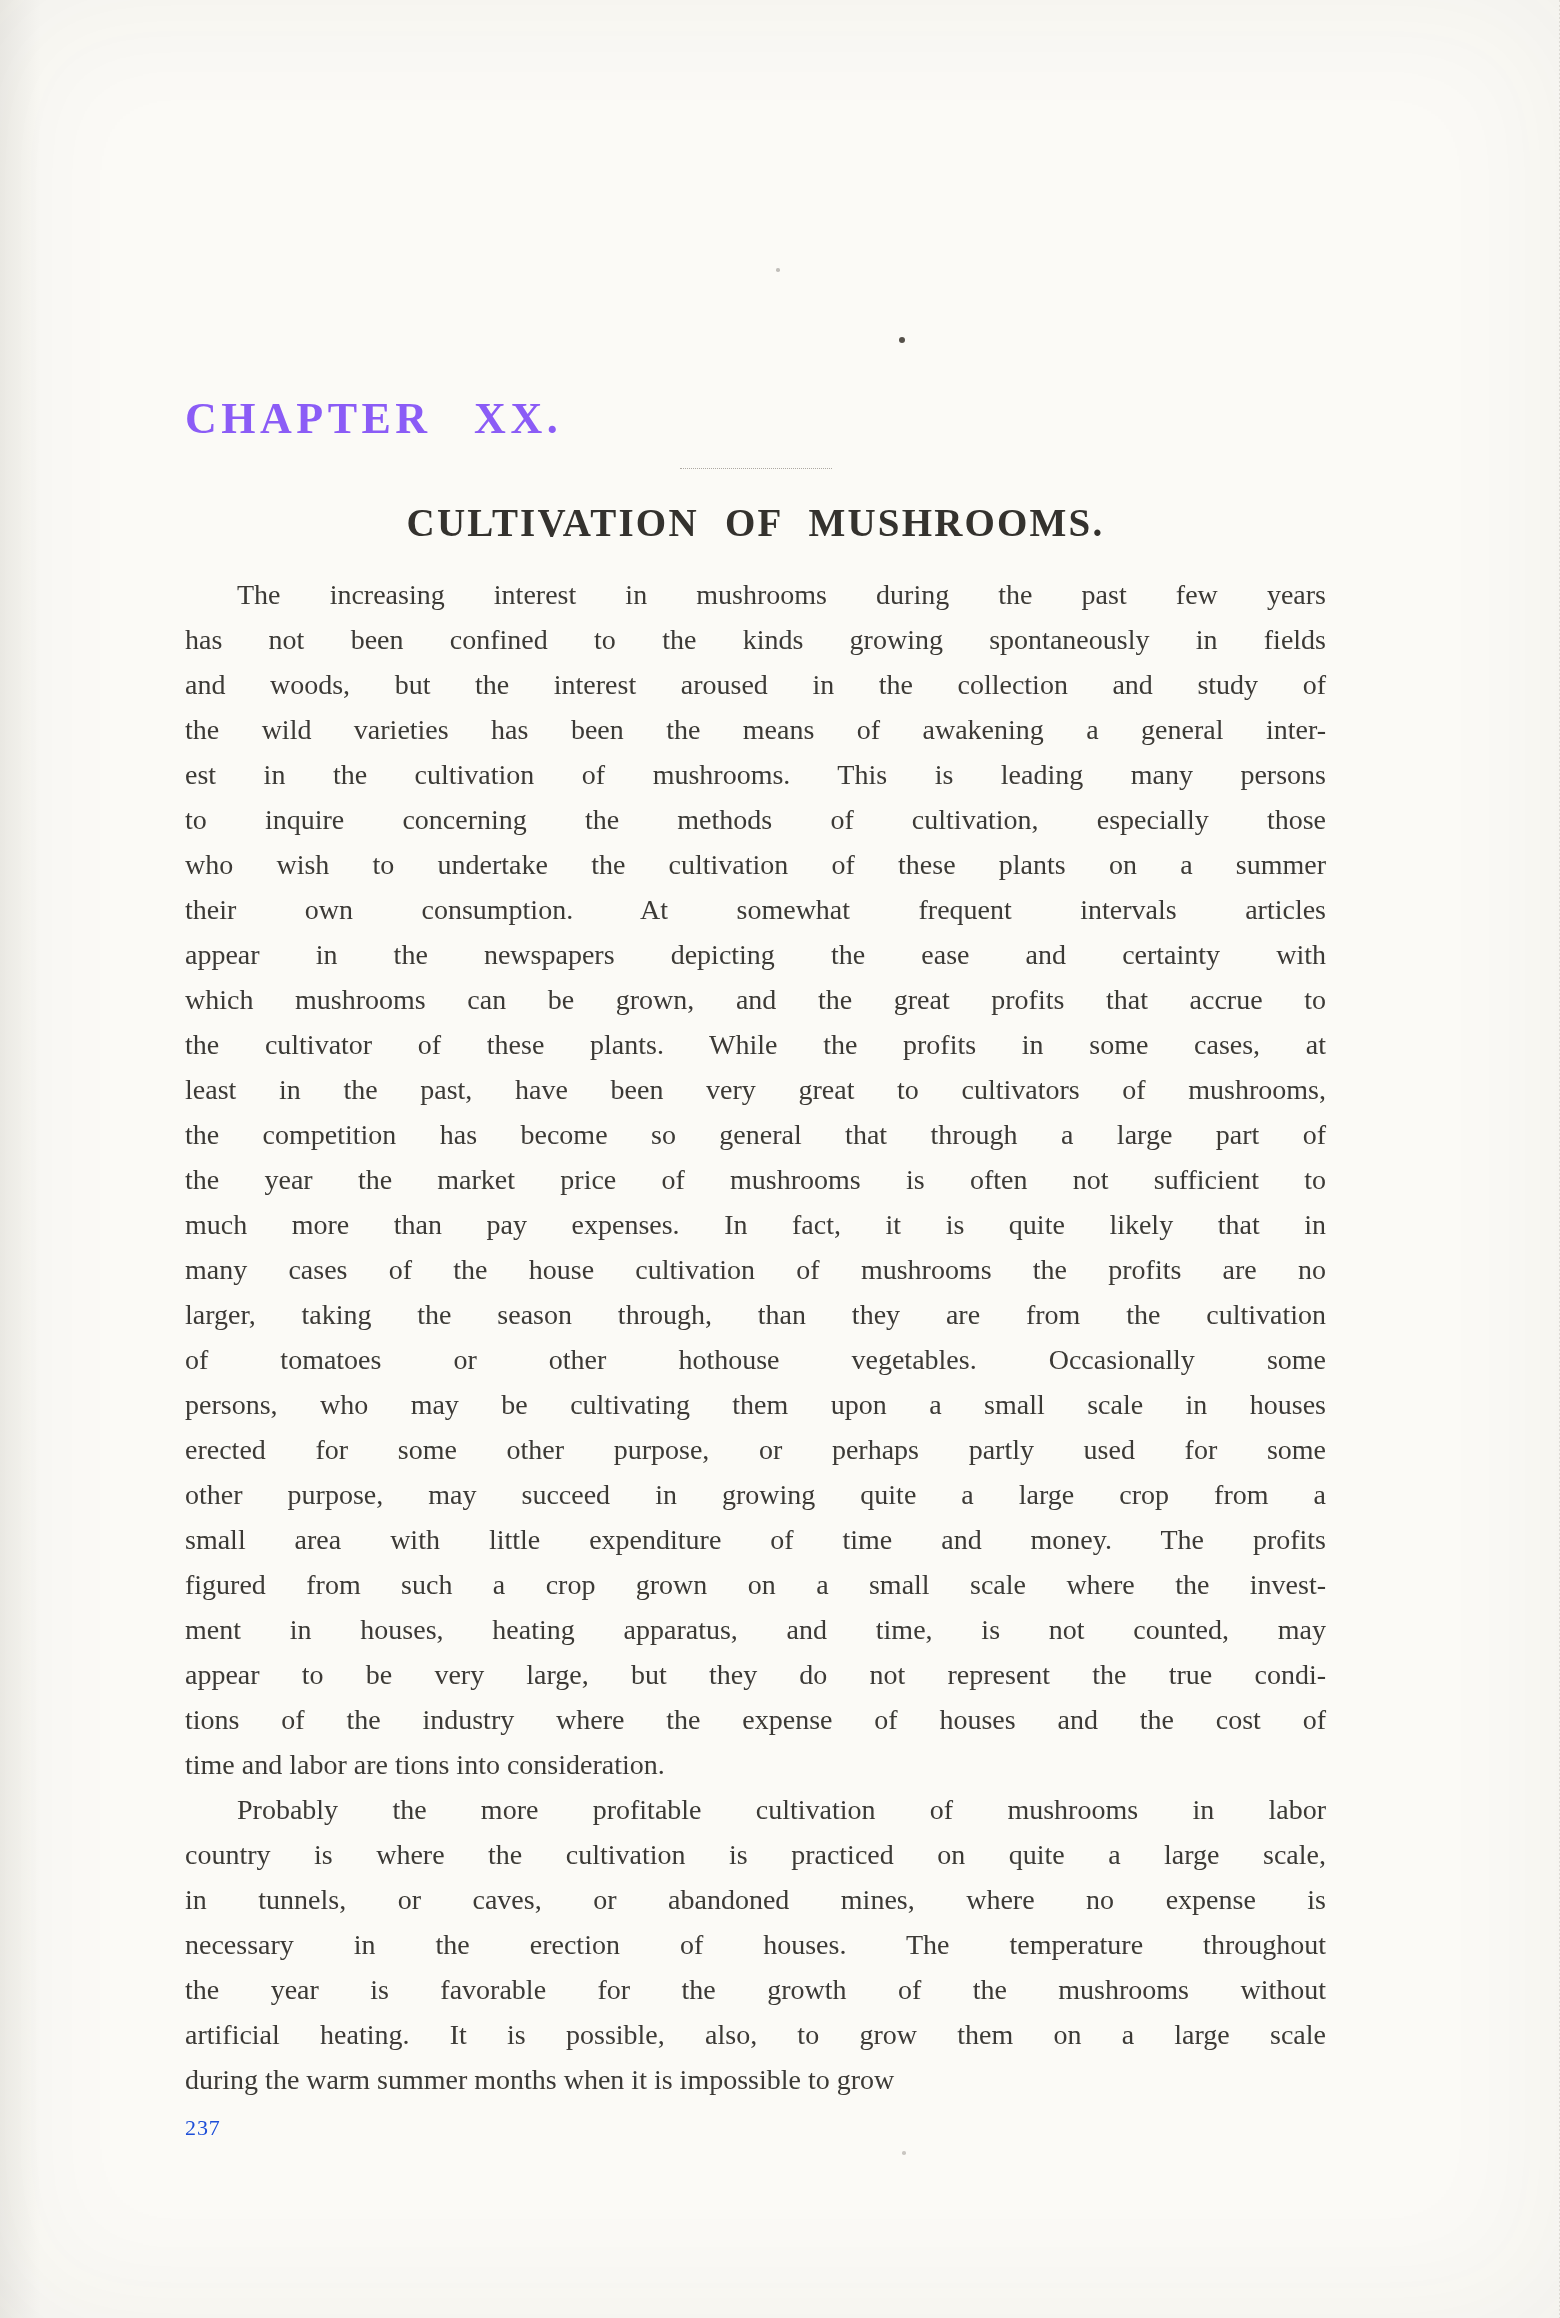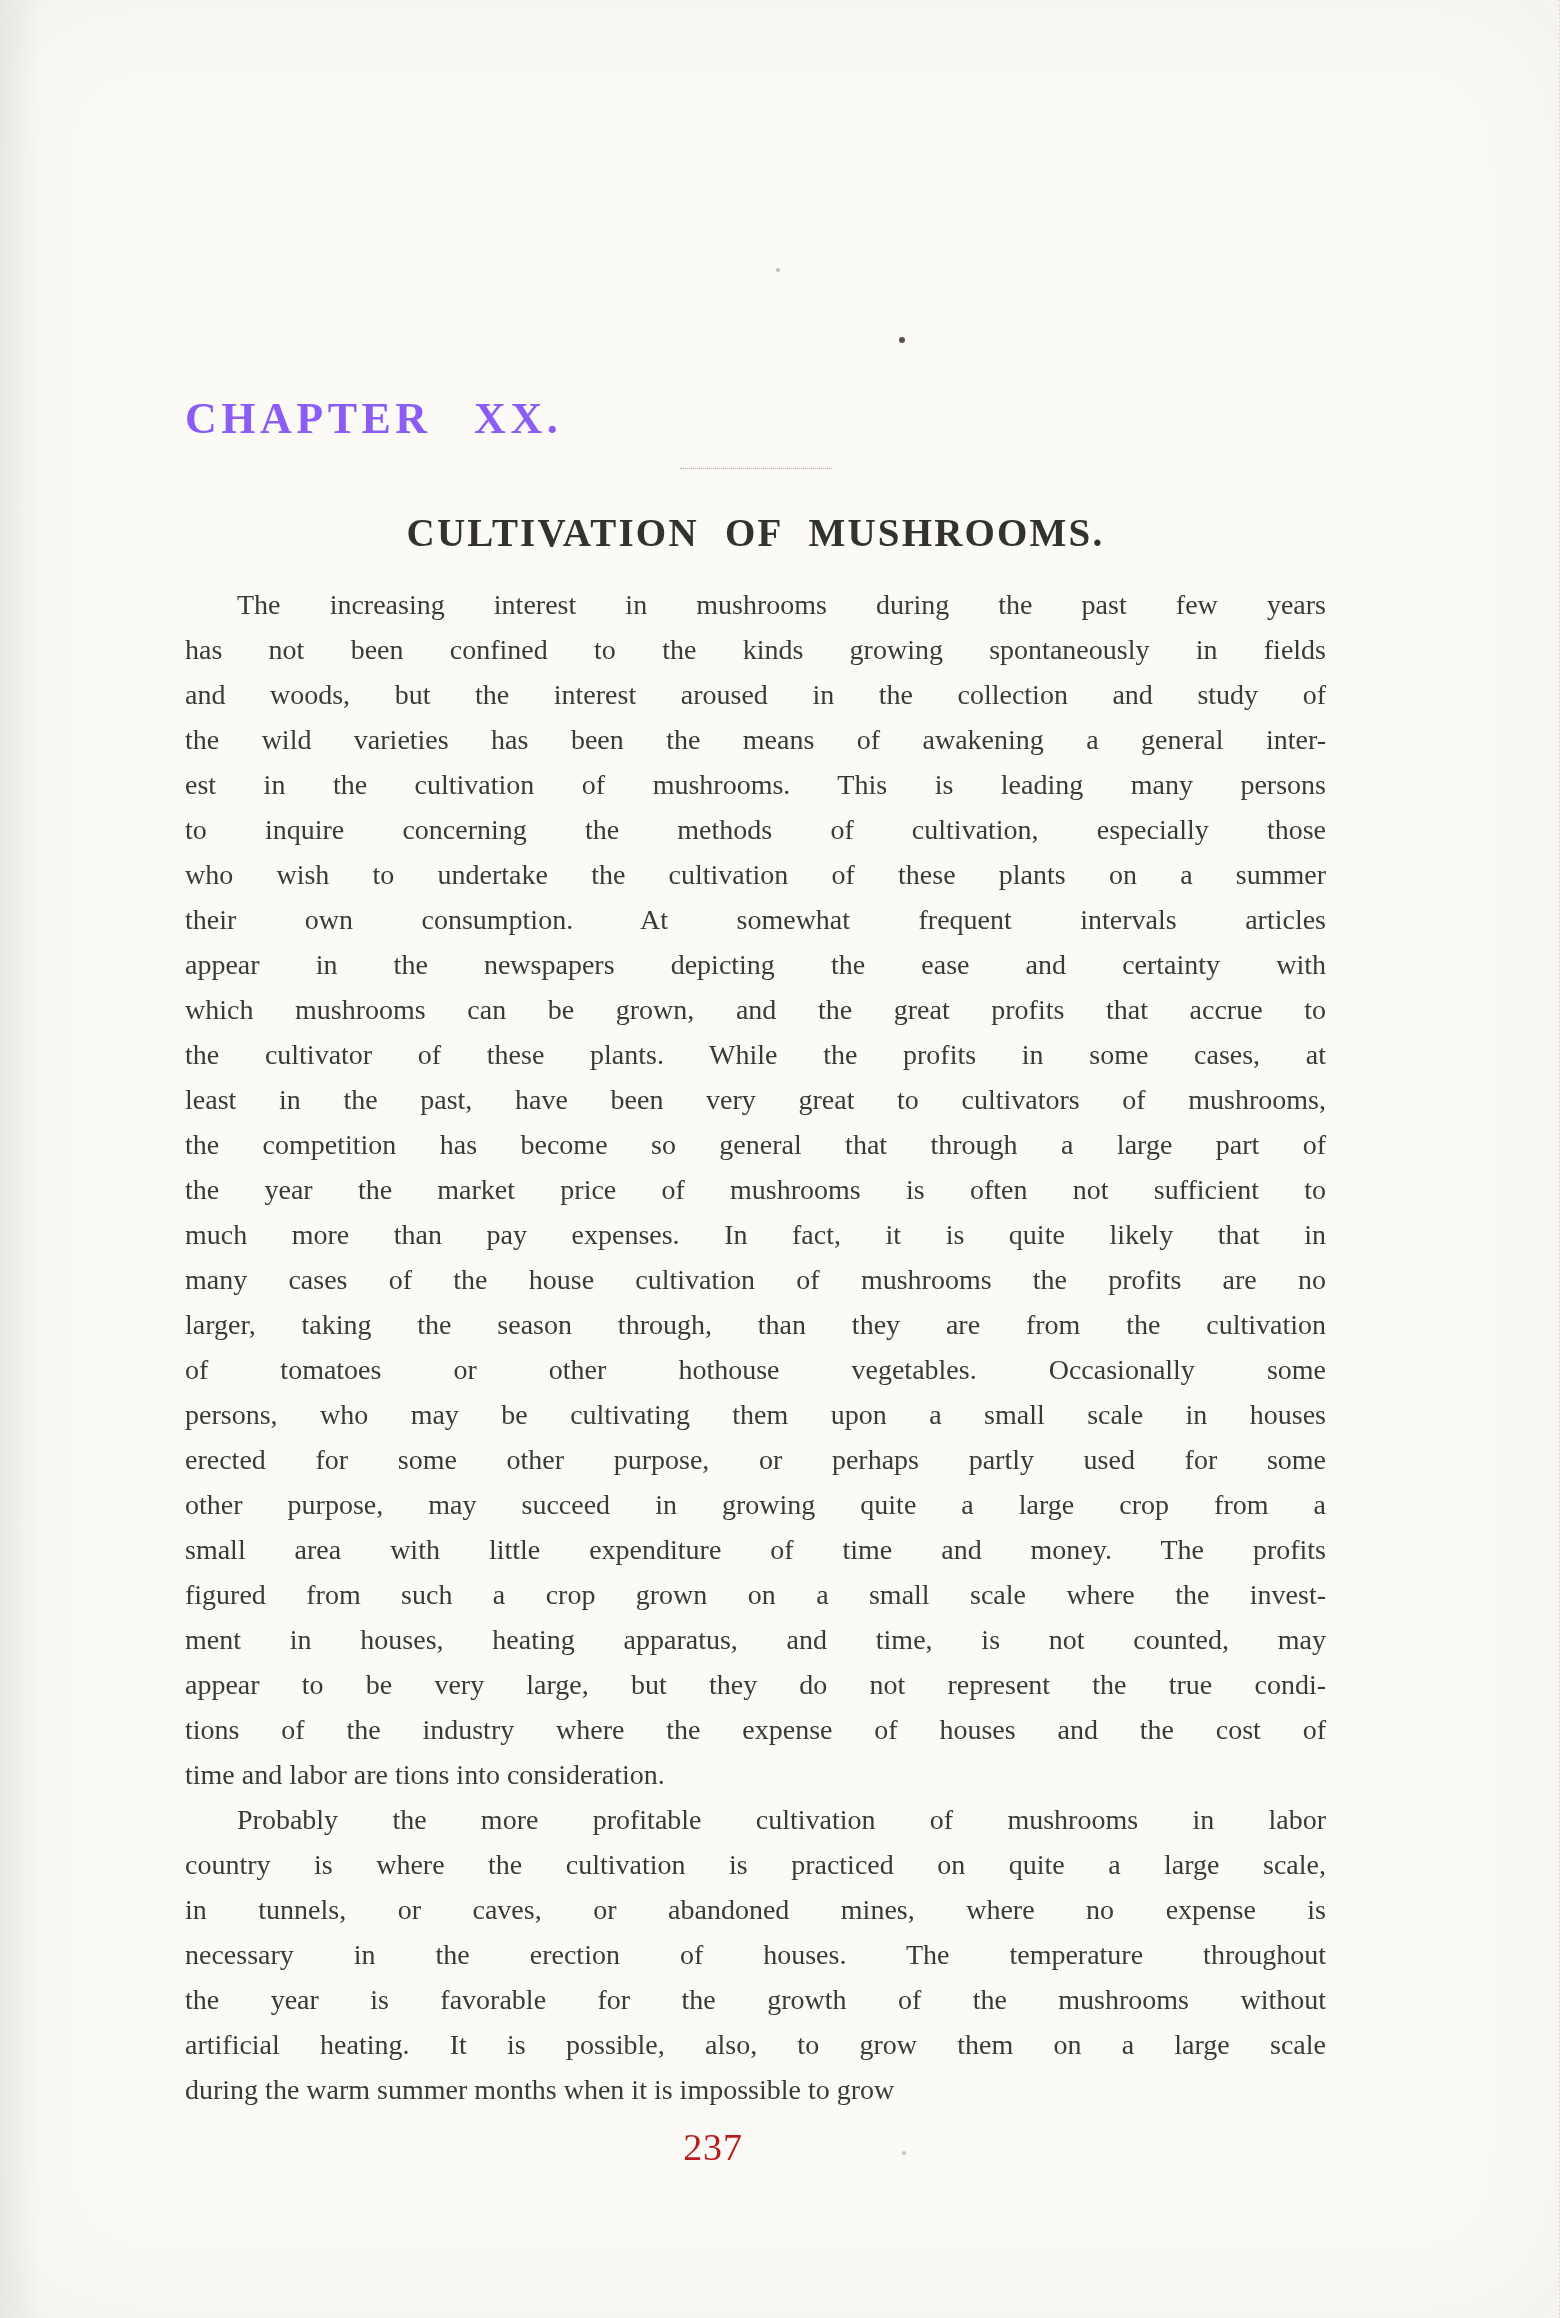--- a/index.html
+++ b/index.html
@@ -43,21 +43,21 @@
     margin: 27px auto 0 auto;
     opacity: 0.8;
   }
   .section-title {
     text-align: center;
     font-size: 39px;
     font-weight: bold;
     letter-spacing: 2.2px;
     word-spacing: 14.3px;
     color: #34322e;
-    margin-top: 44px;
+    margin-top: 34px;
     line-height: 1;
   }
   .body-text {
     margin-top: 30px;
     font-size: 28px;
     line-height: 45px;
   }
   .paragraph { margin: 0; }
   .line {
     text-align: justify;
@@ -65,25 +65,25 @@
     -moz-text-align-last: justify;
     height: 45px;
     white-space: normal;
   }
   .line.first { text-indent: 52px; }
   .line.last {
     text-align-last: left;
     -moz-text-align-last: left;
   }
   .page-number {
-    text-align: center;
+    text-align: left;
     margin-right: 85px;
     margin-top: 12.5px;
-    font-size: 38px;
-    color: #b91c1c;
+    font-size: 22px;
+    color: #1d4ed8;
     letter-spacing: 0.9px;
   }
   .scan-speck {
     position: absolute;
     background: #55514a;
     border-radius: 50%;
     pointer-events: none;
   }
   .speck-1 { left: 899px; top: 337px; width: 6.2px; height: 6.2px; }
   .speck-2 { left: 776px; top: 268px; width: 3.6px; height: 3.6px; opacity: 0.35; }

